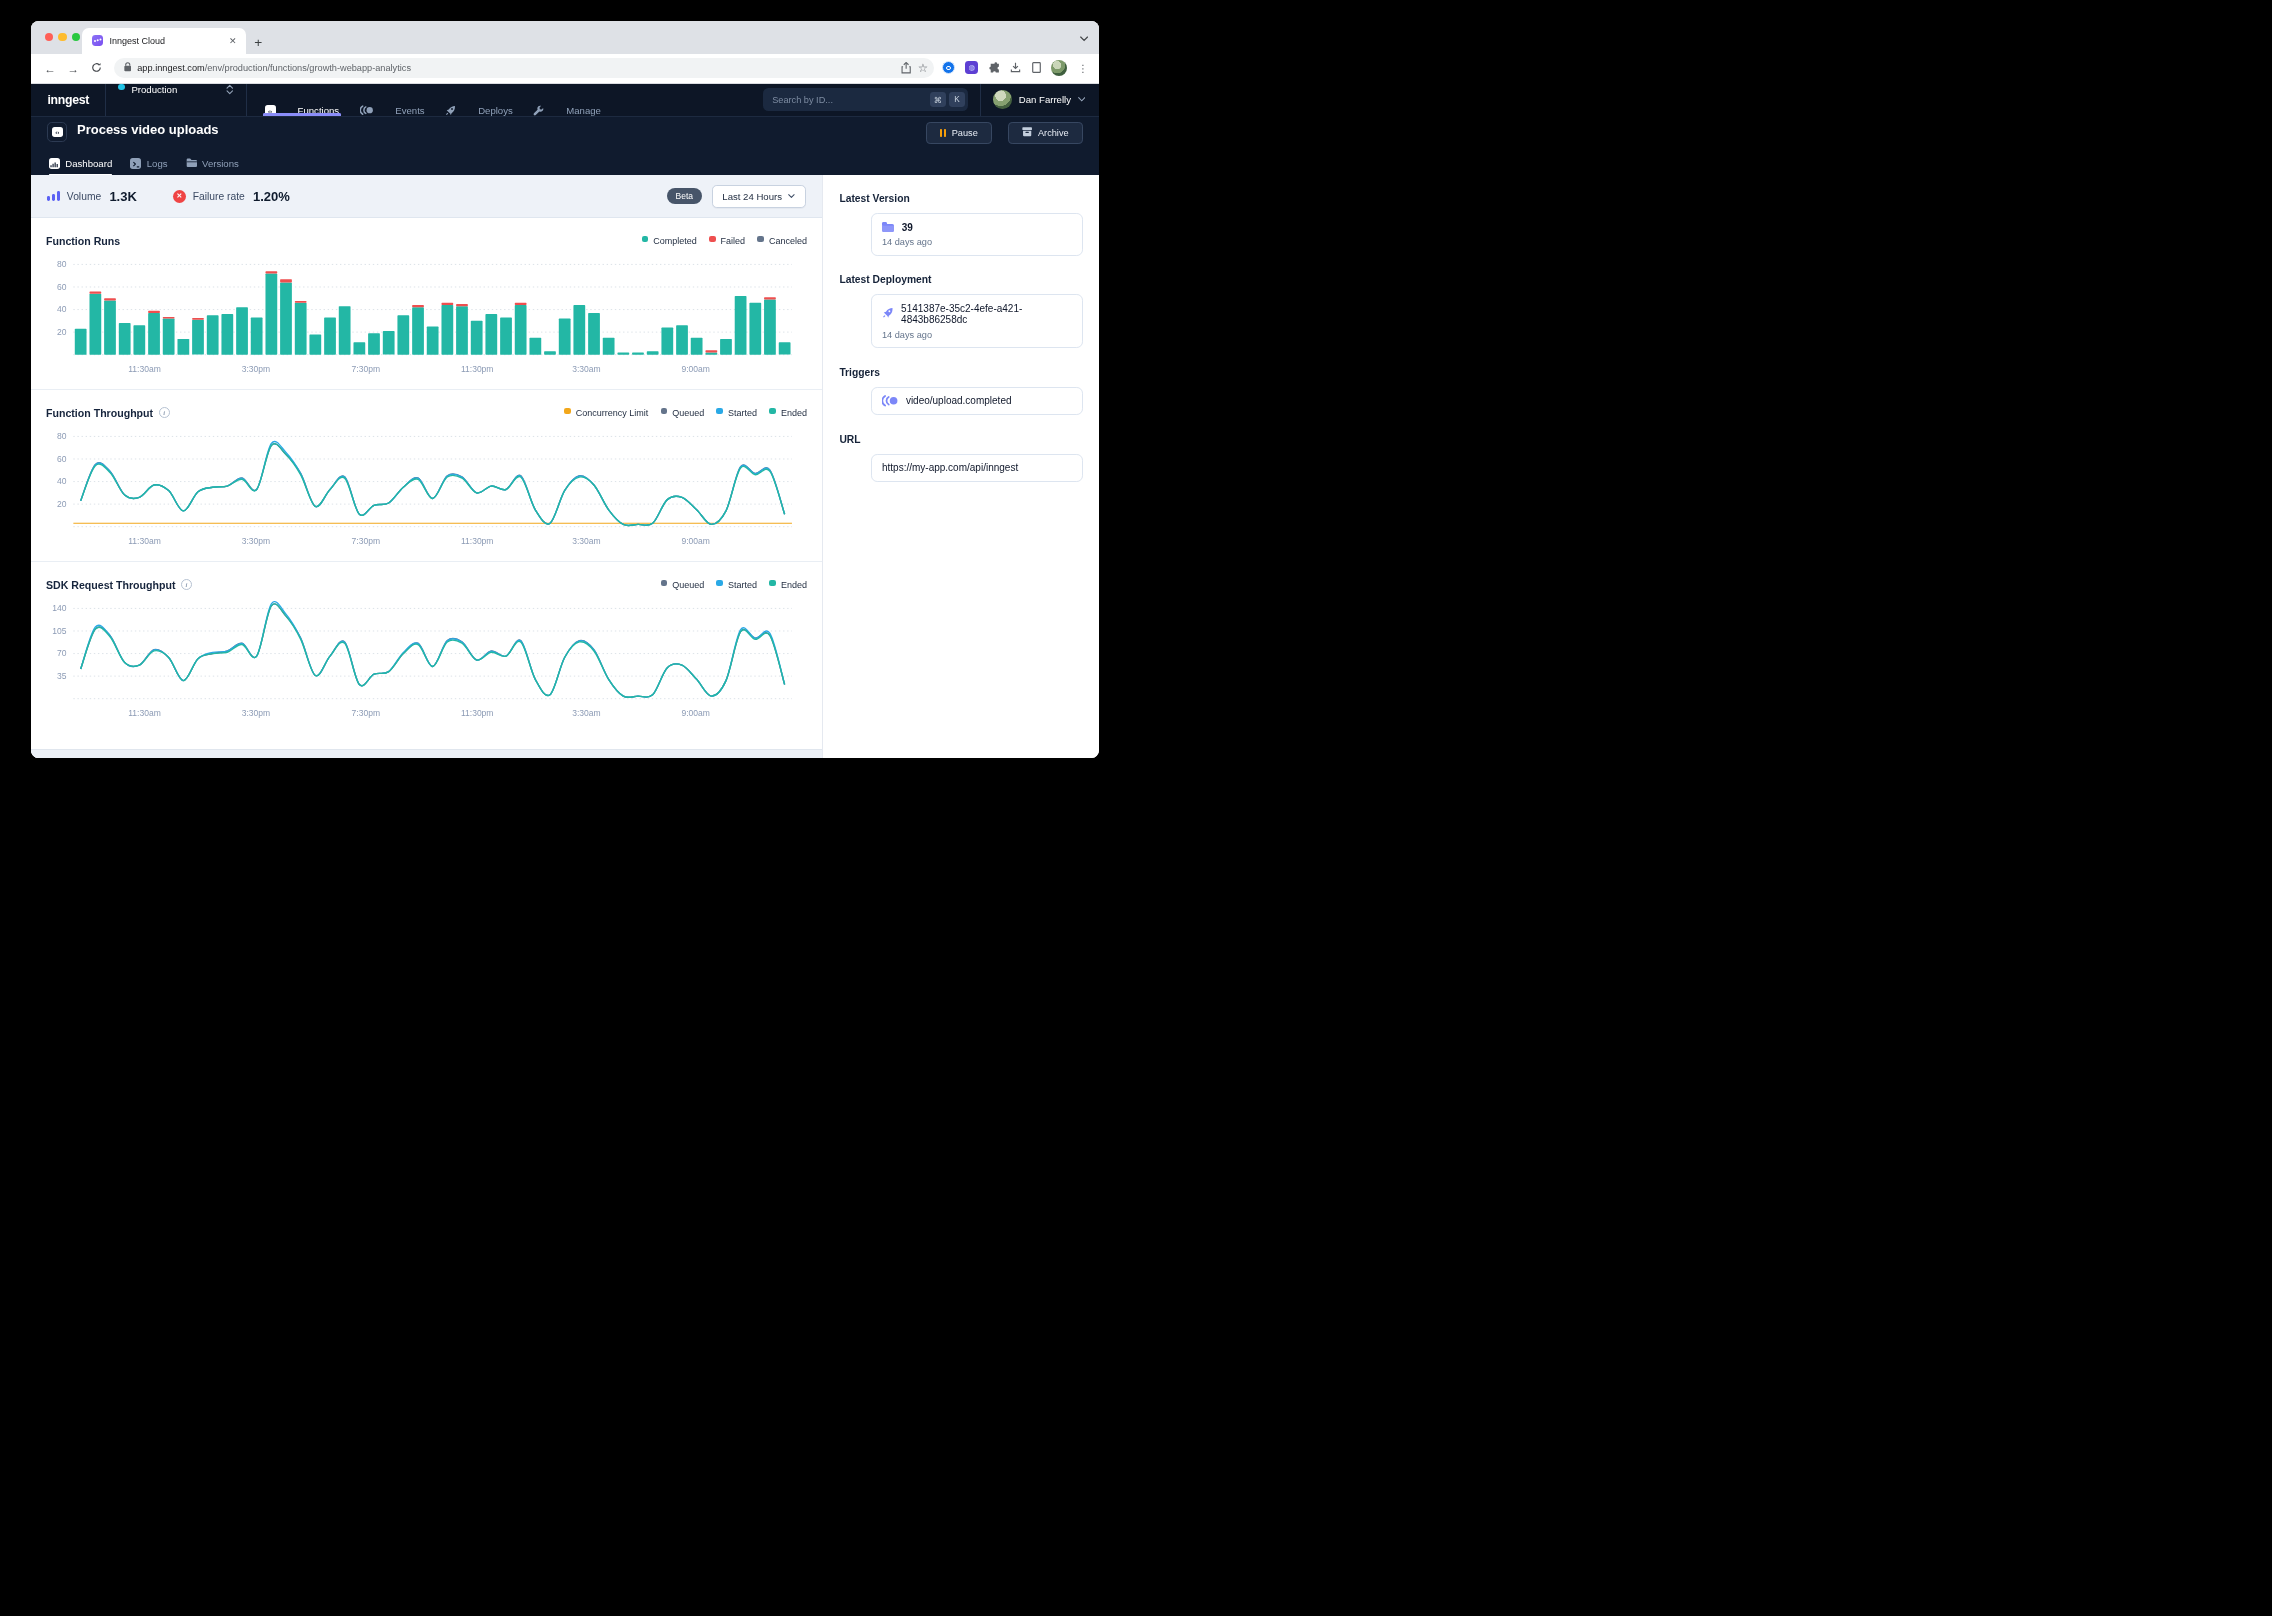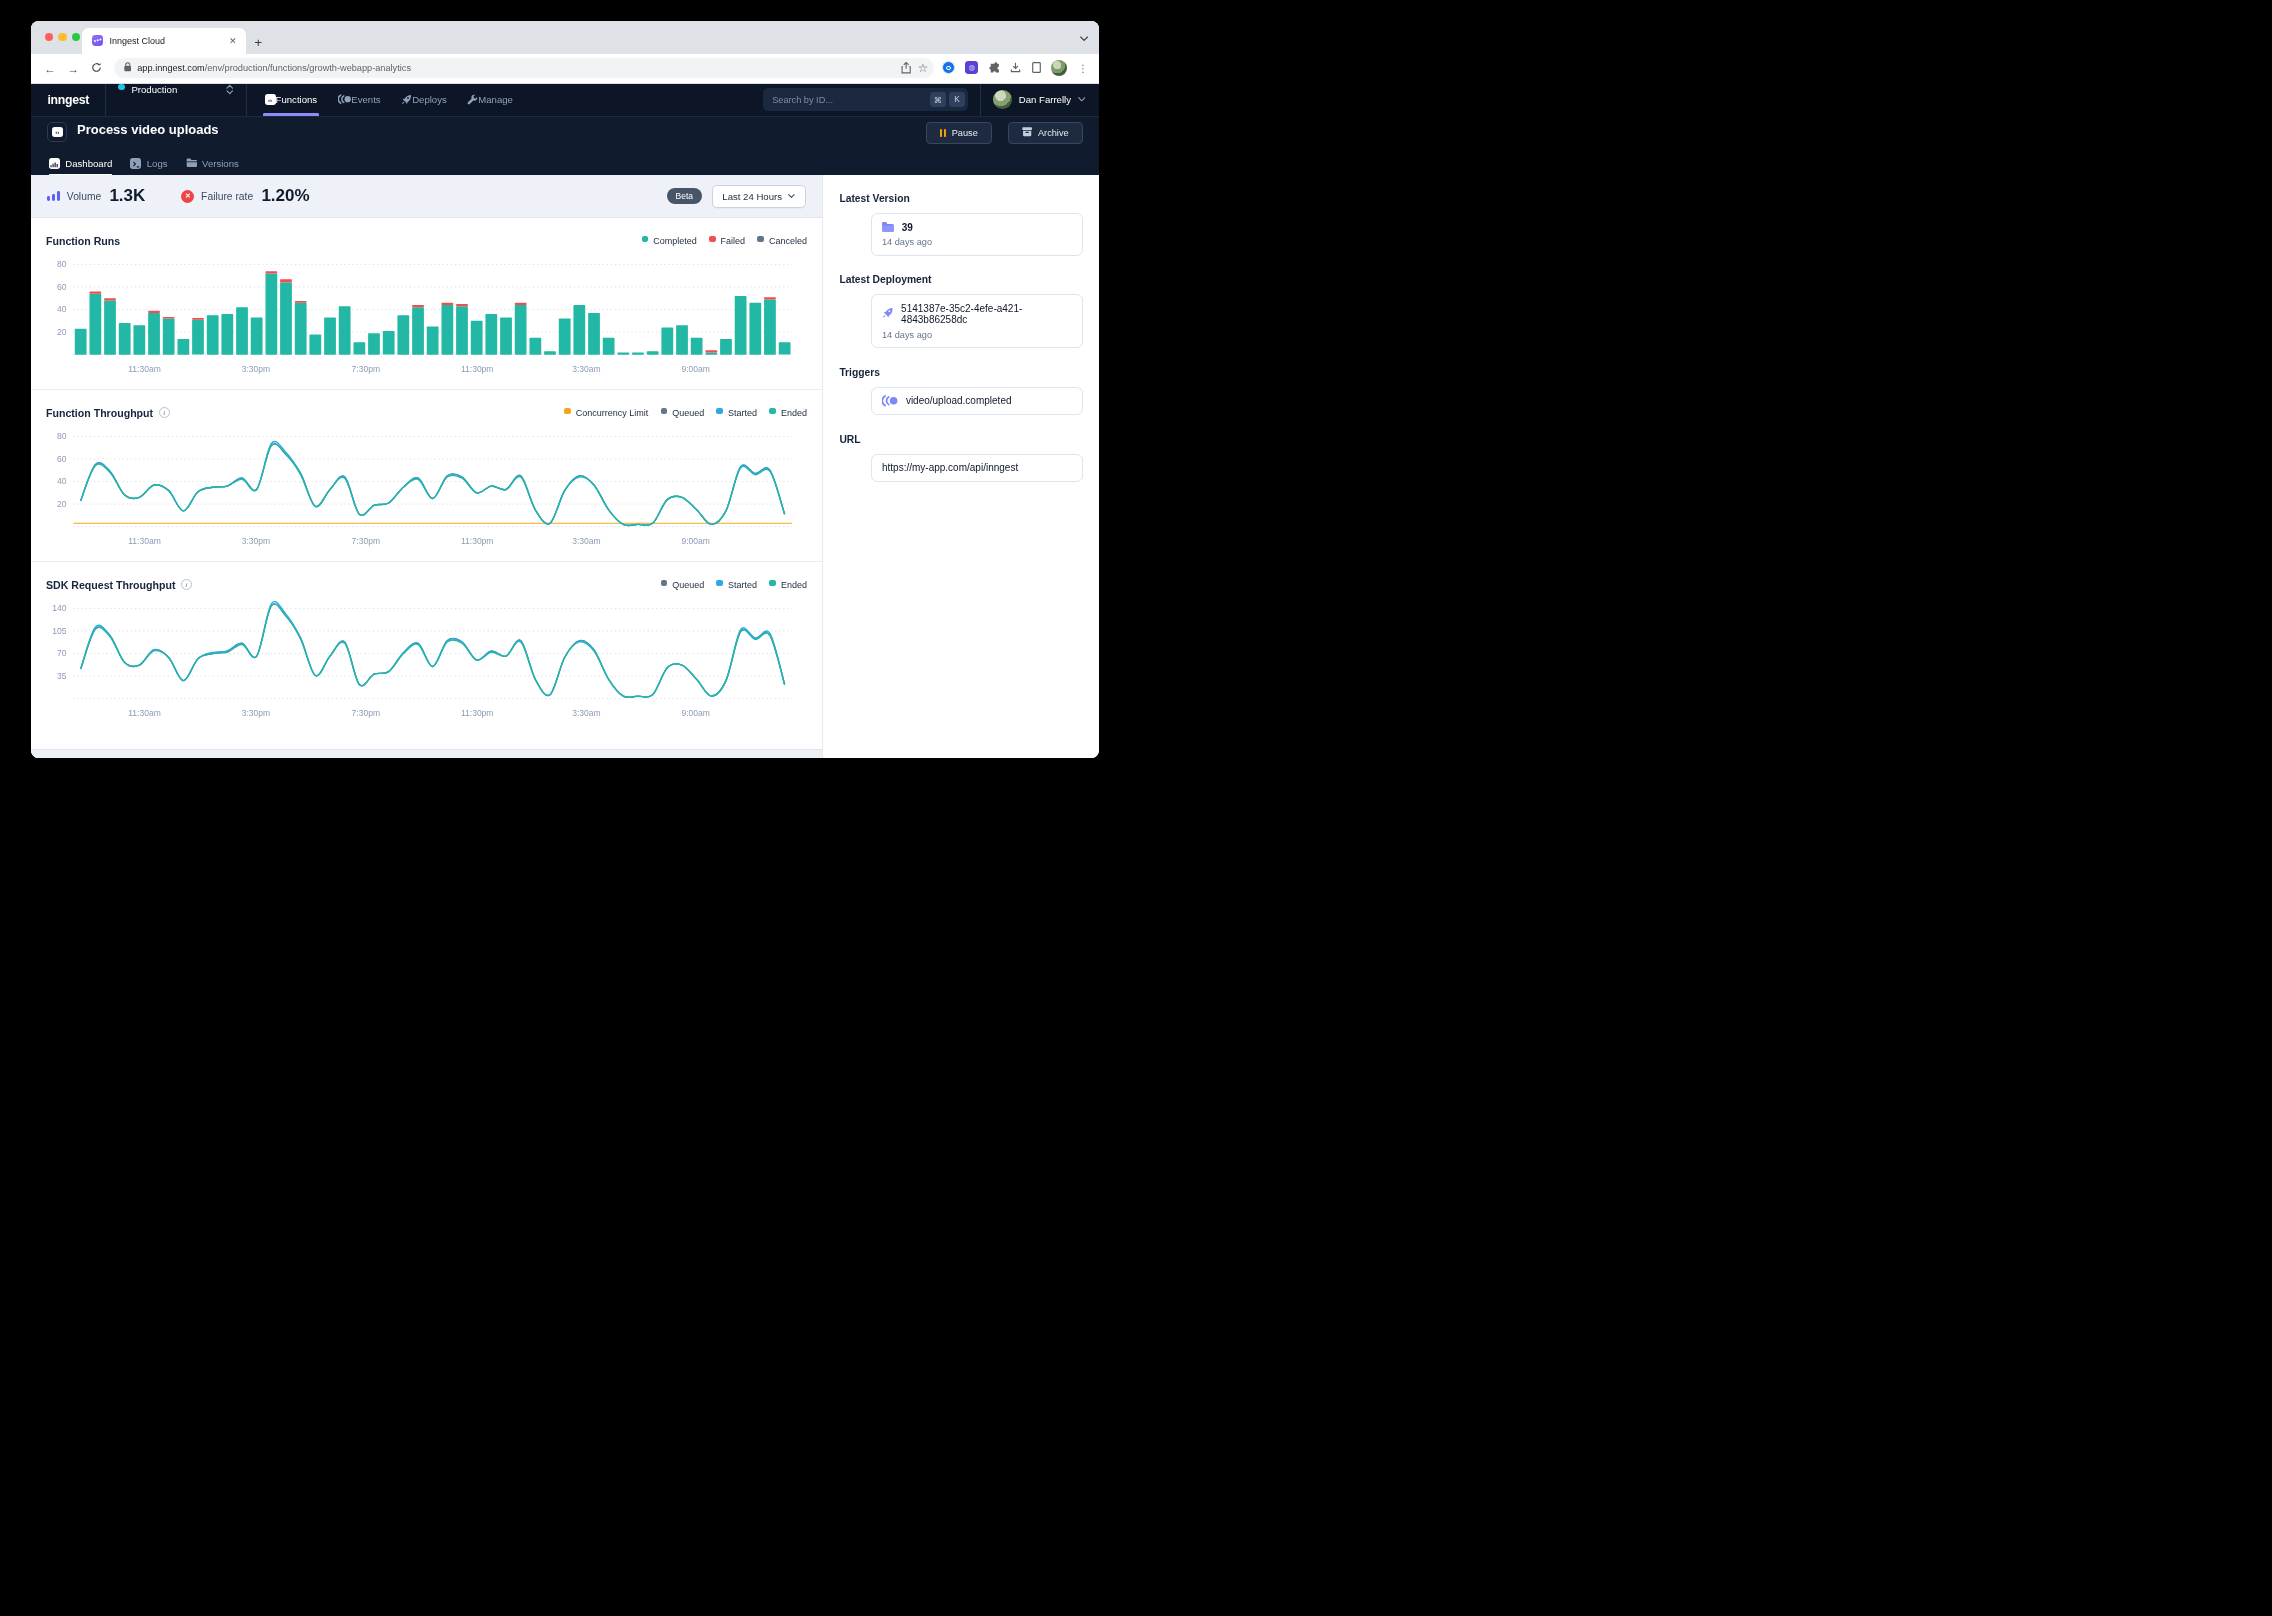--- a/index.html
+++ b/index.html
@@ -32,21 +32,21 @@
   .mdots { color:#5f6368; font-size:10.3px; letter-spacing:0; }
 
   
   .topnav { height:33px; background:#0d1626; border-bottom:0.7px solid #1d2a40; display:flex; align-items:stretch; color:#94a3b8; flex:none; }
   .logo { color:#fff; font-weight:bold; font-size:12.3px; letter-spacing:-0.3px; display:flex; align-items:center; padding:0 16.4px; }
   .vdiv { width:0.7px; background:#202e46; }
   .envsel { display:flex; gap:6.8px; padding:0 12.3px; width:140px; }
   .envdot { width:6.2px; height:6.2px; border-radius:50%; background:#22c3e6; }
   .envname { color:#fff; font-size:9.6px; flex:1; }
   .navlinks { display:flex; align-items:stretch; gap:4.1px; padding:0 9.6px; }
-  .navlink { display:flex; align-items:center; gap:0; padding:0 8.2px; font-size:9.6px; position:relative; color:#8fa0b8; }
+  .navlink { display:flex; align-items:flex-end; gap:22px; padding:0 8.2px; font-size:9.6px; position:relative; color:#8fa0b8; }
   .navlink.active { color:#fff; }
   .navlink.active::after { content:""; position:absolute; left:6.8px; right:6.8px; bottom:0; height:2.1px; border-radius:1.4px 1.4px 0 0; background:#8b8df9; }
   .nicon { display:flex; align-items:center; }
   .code-chip { width:11px; height:11px; border-radius:2.7px; background:currentColor; position:relative; }
   .code-chip span { position:absolute; inset:0; display:flex; align-items:center; justify-content:center; font-size:6.2px; font-weight:bold; color:#0d1626; }
   .searchwrap { margin-left:auto; display:flex; align-items:center; padding-right:12.3px; }
   .searchbox { width:205px; height:22.6px; background:#1b2940; border-radius:5.5px; display:flex; align-items:center; padding:0 3.4px 0 9px; gap:3.4px; }
   .searchbox input { flex:1; background:transparent; border:none; outline:none; color:#c3cedd; font-size:9.2px; font-family:Liberation Sans, sans-serif; }
   .searchbox input::placeholder { color:#7e8ca2; }
   .kbd { width:15.7px; height:15.7px; border-radius:3.4px; background:#30405c; color:#cbd5e1; font-size:8.2px; display:flex; align-items:center; justify-content:center; }
@@ -69,21 +69,21 @@
   .headtab.active::after { content:""; position:absolute; left:0; right:0; bottom:0; height:1.4px; background:#fff; border-radius:0.7px; }
   .hticon { width:11px; height:11px; border-radius:2.7px; background:currentColor; position:relative; }
   .hticon svg { position:absolute; inset:1.4px; }
 
   
   .content { flex:1; display:flex; min-height:0; }
   .main { width:791px; display:flex; flex-direction:column; background:#fff; }
   .statsbar { height:43px; background:#eef2f8; border-bottom:0.7px solid #dfe6ef; display:flex; align-items:center; padding:0 16.4px; flex:none; }
   .stat { display:flex; align-items:center; gap:6.8px; margin-right:36px; }
   .stat .lbl { font-size:10.3px; color:#3b4a63; }
-  .stat .val { font-size:17px; color:#0f1b2d; font-weight:bold; margin-left:1.4px; }
+  .stat .val { font-size:13px; color:#0f1b2d; font-weight:bold; margin-left:1.4px; }
   .volbars { display:flex; align-items:flex-end; gap:1.7px; }
   .volbars i { width:3.1px; background:#5b62f4; border-radius:1.4px; }
   .failico { width:13px; height:13px; border-radius:50%; background:#ef4444; color:#fff; font-size:6.8px; font-weight:bold; display:flex; align-items:center; justify-content:center; }
   .statsright { margin-left:auto; display:flex; align-items:center; gap:9.6px; }
   .beta { background:#475569; color:#fff; font-size:8.5px; padding:3.4px 9px; border-radius:683px; }
   .rangebtn { height:23px; background:#fff; border:0.7px solid #c8d2e0; border-radius:4.8px; display:flex; align-items:center; gap:6.2px; padding:0 9.6px; font-size:9.6px; color:#1e2a3e; box-shadow:0 0.7px 0.7px rgba(16,30,54,.04); }
 
   .chartsec { padding:11px 15px 0 15px; flex:none; }
   .chartsec + .chartsec { border-top:0.7px solid #e9eef4; }
   .chead { height:23px; display:flex; align-items:center; }

